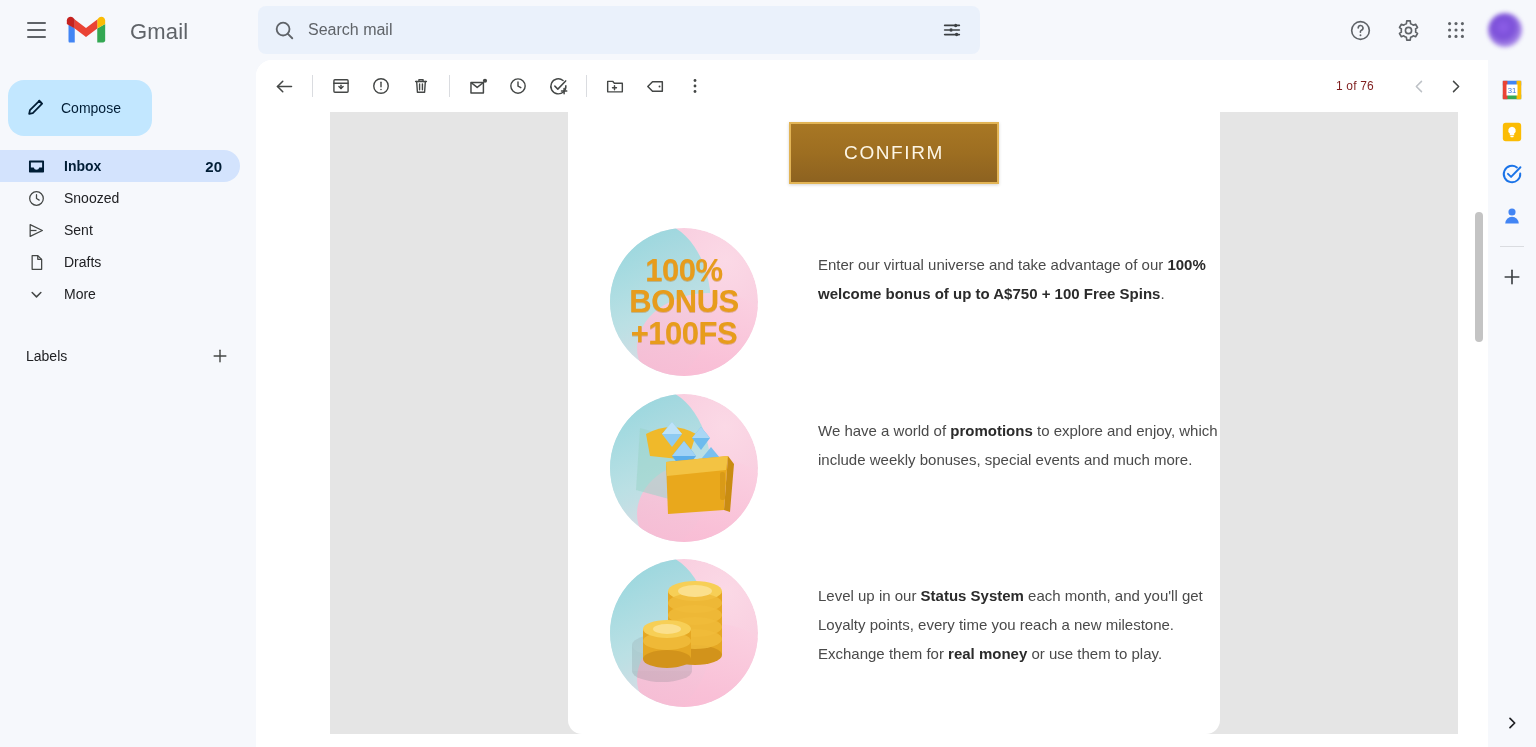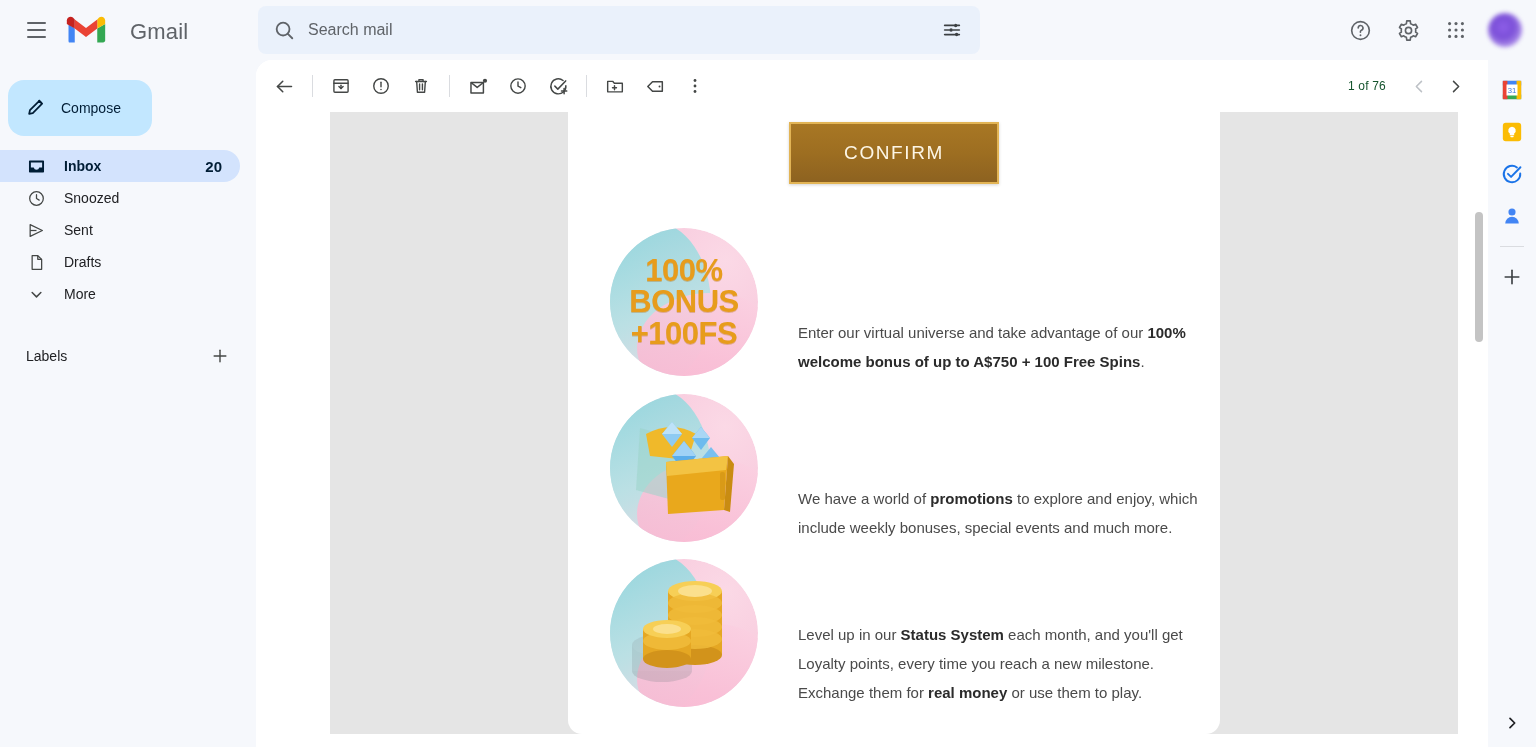--- a/index.html
+++ b/index.html
@@ -90,21 +90,21 @@
 
   
   .main {
     position: absolute; left: 256px; top: 60px; width: 1232px; height: 687px;
     background: #ffffff; border-radius: 16px 0 0 0; overflow: hidden;
   }
   .toolbar { position: relative; height: 52px; display: flex; align-items: center; padding-left: 8px; background:#fff; }
   .tbtn { width: 40px; height: 40px; border-radius: 50%; display: flex; align-items: center; justify-content: center; cursor: pointer; }
   .tsep { width: 1px; height: 22px; background: #dadce0; margin: 0 8px; }
   .pager { position: absolute; right: 16px; top: 0; height: 52px; display: flex; align-items: center; gap: 2px; }
-  .pager-text { font-size: 12px; color: #14532d; margin-right: 14px; letter-spacing: .2px; }
+  .pager-text { font-size: 12px; color: #7f1d1d; margin-right: 26px; letter-spacing: .2px; }
   .pbtn { width: 34px; height: 34px; border-radius: 50%; display: flex; align-items: center; justify-content: center; cursor: pointer; }
 
   
   .bodyscroll { position: relative; height: 635px; background: #ffffff; overflow: hidden; }
   .mailbg {
     position: absolute; left: 74px; top: 0; width: 1128px; height: 622px;
     background: #e5e5e5;
   }
   .mailcard {
     position: absolute; left: 312px; top: 0; width: 652px; height: 622px;
@@ -114,21 +114,21 @@
   .confirm-btn {
     width: 210px; height: 62px; border-radius: 0;
     background: linear-gradient(180deg, #a87724 0%, #9d6e21 50%, #8d6220 100%);
     border: 2px solid #e2b455;
     color: #fdf6e6; font-size: 19px; letter-spacing: 1.6px;
     font-family: "Liberation Sans", sans-serif; cursor: pointer;
     box-shadow: 0 1px 3px rgba(0,0,0,.18);
   }
 
   .feature {
-    display: flex; align-items: flex-end; gap: 40px;
+    display: flex; align-items: flex-start; gap: 60px;
     padding-left: 42px; 
   }
   .fimg { width: 148px; height: 148px; border-radius: 50%; flex: 0 0 148px; position: relative; overflow: hidden; }
   .ftext {
     font-size: 15px; line-height: 29px; color: #4a4a4a;
     padding-top: 22px; max-width: 408px;
   }
   .ftext b { color: #2b2b2b; font-weight: bold; }
 
   

